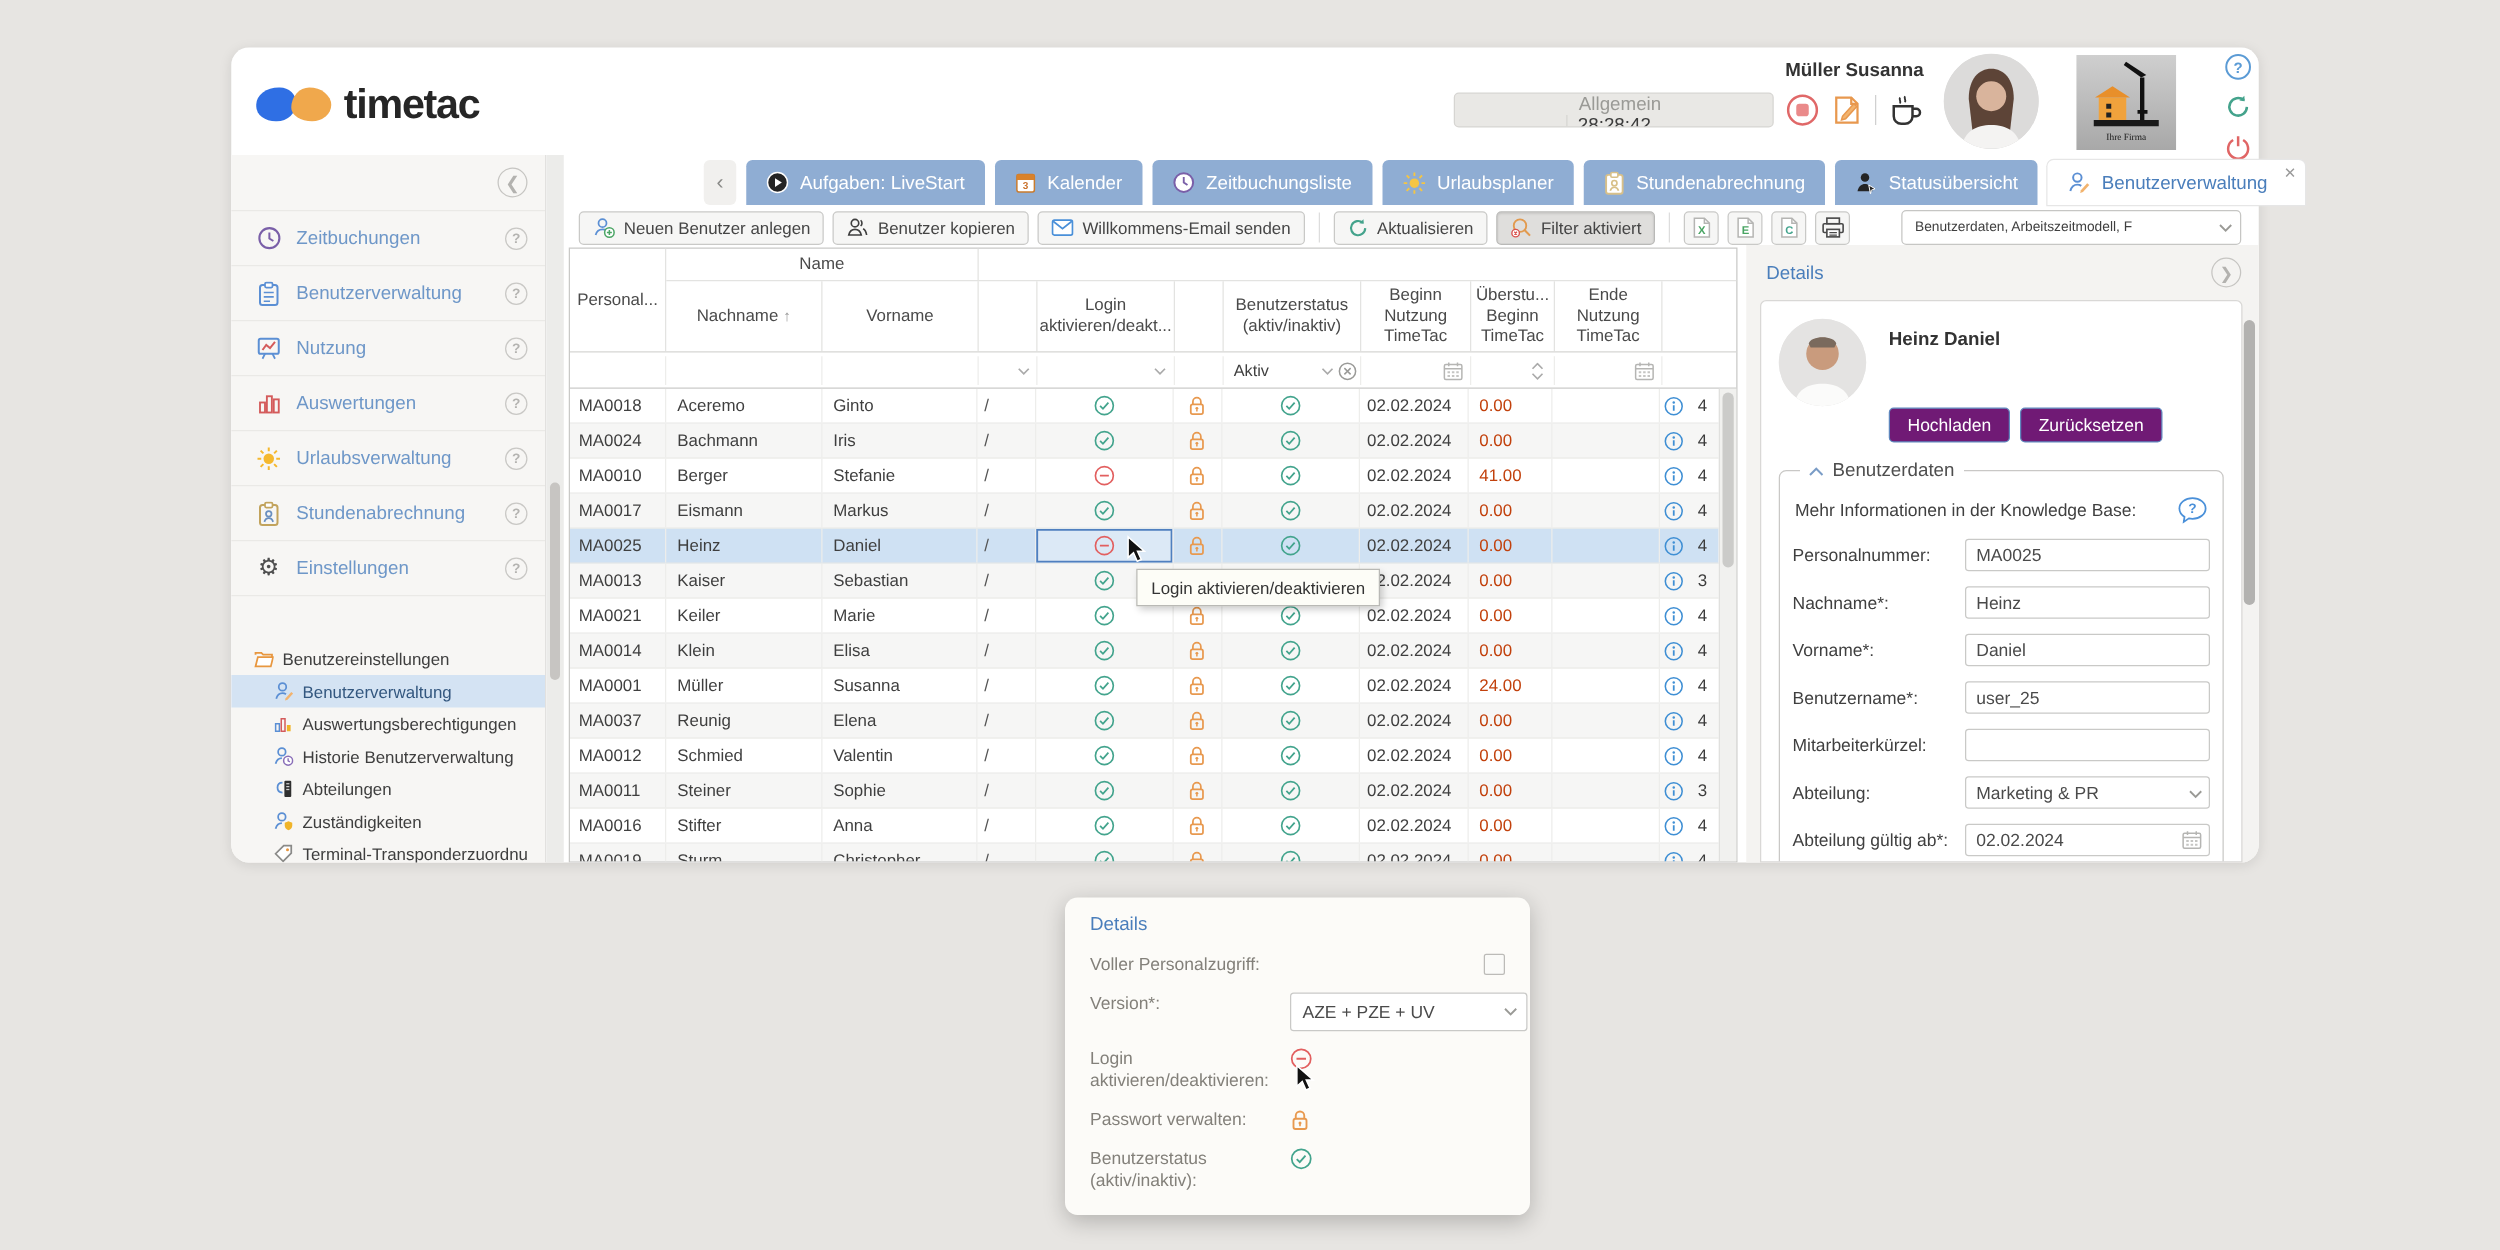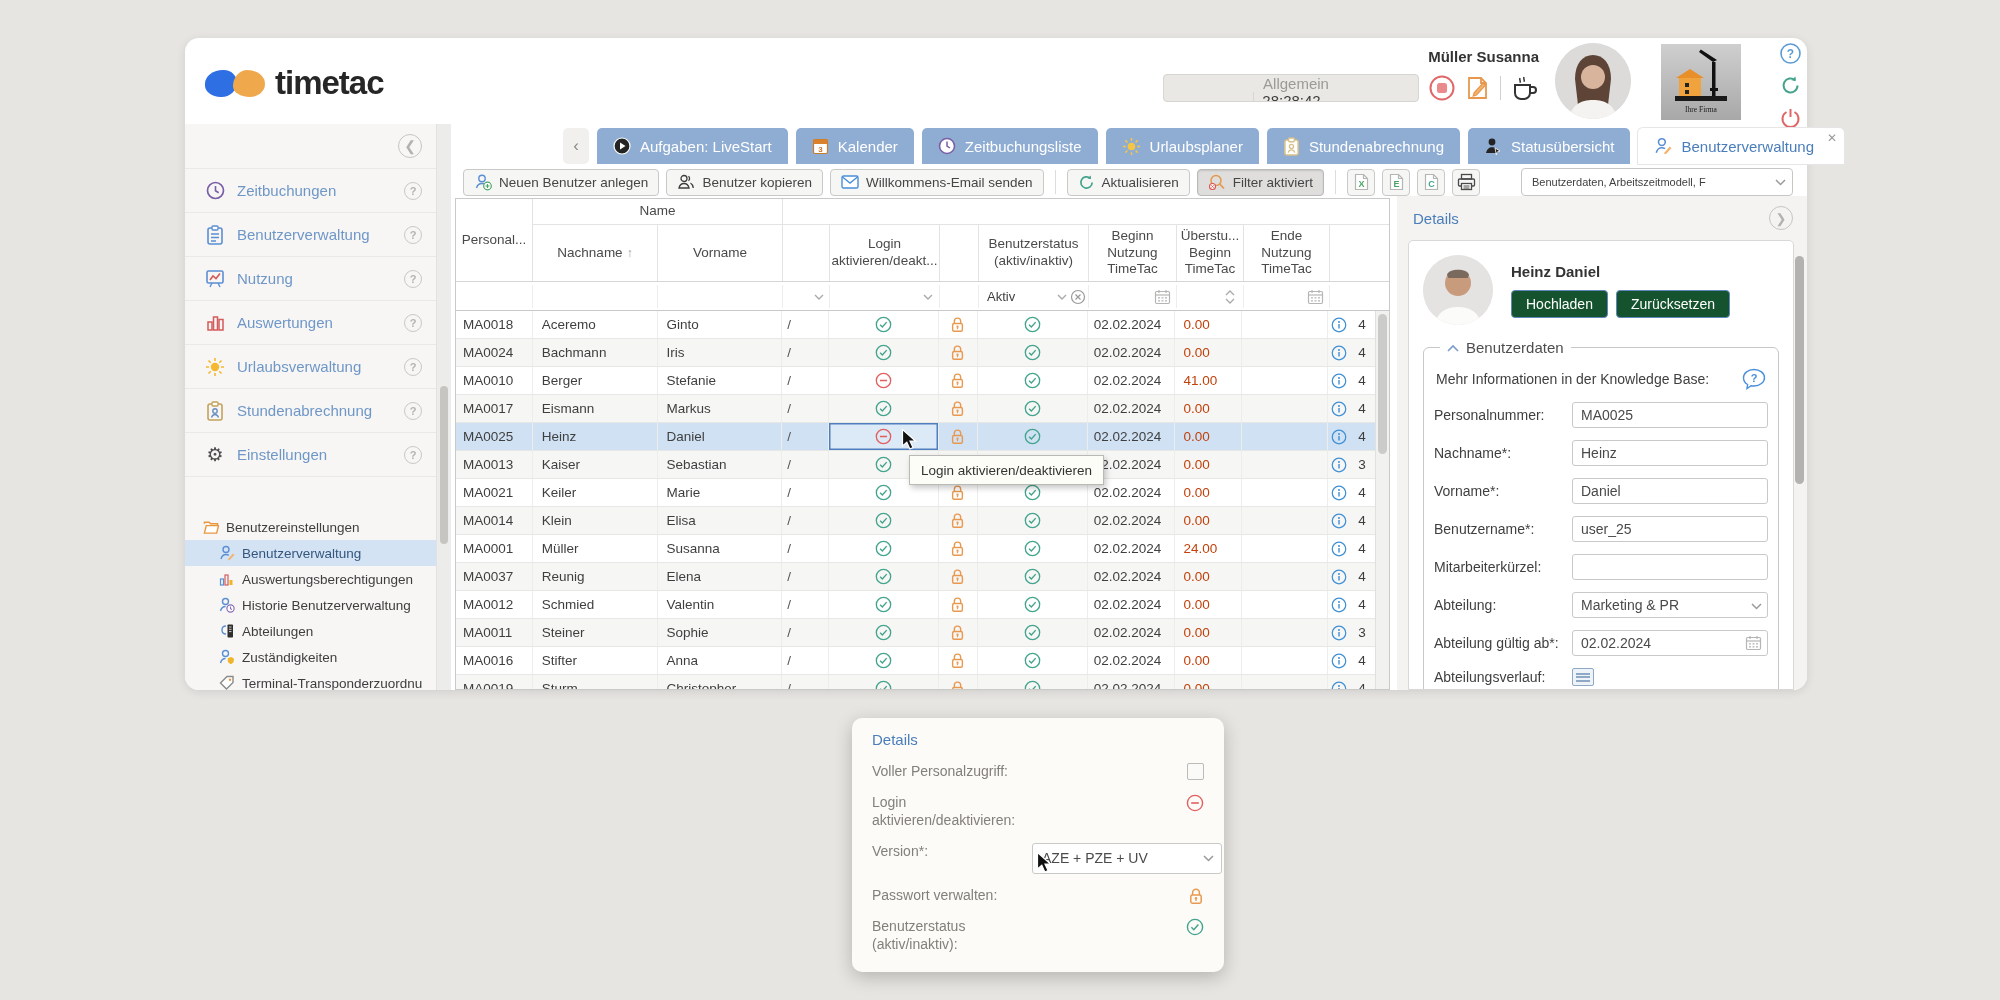--- a/index.html
+++ b/index.html
@@ -93,38 +93,38 @@
   
   .dpanel { position:absolute; left:1212px; top:158px; width:410px; height:494px; background:#f4f3f1; border-radius:0 0 14px 0; }
   .dpanel-head { position:relative; height:44px; display:flex; align-items:center; padding:0 16px; }
   .dtitle { font-size:15px; color:#4a7ebb; }
   .dcollapse { position:absolute; right:14px; top:10px; width:24px; height:24px; border:1.5px solid #c6c5c2; border-radius:50%; color:#b3b2af; display:flex; align-items:center; justify-content:center; font-size:13px; }
   .dcard { position:absolute; left:11px; right:13px; top:44px; bottom:0; background:#fff; border:1px solid #d9d8d6; border-radius:5px 5px 0 0; overflow:hidden; padding:14px 14px 0 14px; }
   .person-row { display:flex; gap:18px; }
   .pavatar { width:70px; height:70px; border-radius:50%; overflow:hidden; background:#e6e5e4; flex:none; }
   .pname { font-size:15px; font-weight:bold; color:#333; margin:8px 0 10px; }
   .pbtns { display:flex; gap:8px; }
-  .bluebtn { background:#14532d; color:#fff; border:1px solid #5f87bd; border-radius:4px; font-size:14px; padding:5px 14px; }
+  .bluebtn { background:#701a75; color:#fff; border:1px solid #5f87bd; border-radius:4px; font-size:14px; padding:5px 14px;margin-top:36px; }
   .dfieldset { margin-top:14px; border:1px solid #c9c8c6; border-radius:6px; padding:10px 10px 10px 10px; }
   .dfieldset legend { margin-left:6px; padding:0 7px; font-size:15px; color:#4e4e4e; display:flex; align-items:center; gap:7px; }
   .kbrow { display:flex; align-items:center; font-size:14px; color:#3f3f3f; padding:2px 2px 12px 2px; }
   .kbrow .sp { flex:1; }
   .frow { display:flex; align-items:center; margin-bottom:12px; }
   .frow .flbl { width:138px; font-size:14px; color:#3f3f3f; line-height:1.15; flex:none; }
   .fctrl { position:relative; width:196px; height:26px; border:1px solid #c9c9c7; border-radius:3px; background:#fff; display:flex; align-items:center; padding-left:8px; font-size:14px; color:#4a4a4a; }
   .fctrl .cicon { position:absolute; right:5px; top:4px; }
   .dpanel-sb { position:absolute; right:3px; top:54px; width:9px; height:428px; }
   .dpanel-sb .thumb { position:absolute; top:6px; left:0; width:9px; height:228px; background:#b3b2b0; border-radius:5px; }
   .histicon { width:22px; height:18px; border:1px solid #8ea8c6; border-radius:2px; background:#eef3f9; display:flex; flex-direction:column; justify-content:space-evenly; padding:2px 3px; }
   .histicon i { display:block; height:2px; background:#8ea8c6; }
 
   
   .popup { position:absolute; left:852px; top:718px; width:372px; height:254px; background:#fcfbf8; border-radius:10px; box-shadow:0 5px 18px rgba(0,0,0,.22); padding:13px 20px 0 20px; }
   .popup .ptitle { font-size:15px; color:#4a7ebb; margin-bottom:15px; }
-  .prow { display:flex; align-items:flex-start; margin-bottom:13px;justify-content:space-between; }
+  .prow { display:flex; align-items:flex-start; margin-bottom:13px; }
   .prow .plbl { width:150px; flex:none; font-size:14px; color:#83807a; line-height:1.28; }
   .prow .pctrl { margin-left:10px; display:flex; align-items:center; }
   .prow.right-ctrl .pctrl { margin-left:auto; }
   .pselect { width:190px; height:31px; background:#fff; border:1px solid #c9c9c7; border-radius:3px; display:flex; align-items:center; padding-left:9px; font-size:14px; color:#4a4a4a; }
   .pselect .sp { flex:1; }
   .pselect svg { margin-right:7px; }
   .pcheckbox { width:17px; height:17px; border:1px solid #bcbbb8; border-radius:2px; background:#fafaf8; }
 
   
   .tooltip { position:absolute; left:909px; top:455px; height:30px; background:#fdfdf7; border:1px solid #b9b9b5; box-shadow:2px 3px 6px rgba(0,0,0,.22); display:flex; align-items:center; padding:0 11px; font-size:13.5px; color:#333; white-space:nowrap; z-index:50; }
@@ -1289,38 +1289,38 @@
 
 <div class="popup">
   <div class="ptitle">Details</div>
   <div class="prow right-ctrl">
     <div class="plbl" style="width:auto;">Voller Personalzugriff:</div>
     <div class="pctrl">
           <div class="pcheckbox"></div>
         </div>
   </div>
   <div class="prow">
-    <div class="plbl">Login aktivieren/deaktivieren:</div>
-    <div class="pctrl">
-      <svg width="18" height="18" viewBox="0 0 18 18">
-            <circle cx="9" cy="9" r="7.6" fill="none" stroke="#e25f5f" stroke-width="1.4"></circle>
-            <path d="M5.2 9h7.6" fill="none" stroke="#e25f5f" stroke-width="1.6"></path>
-          </svg>
-    </div>
-  </div>
-  <div class="prow">
     <div class="plbl">Version*:</div>
     <div class="pctrl">
       <div class="pselect">
         <span>AZE + PZE + UV</span>
         <span class="sp"></span>
         <svg width="11" height="7" viewBox="0 0 11 7">
               <path d="M1 1l4.5 4.5L10 1" fill="none" stroke="#9a9a96" stroke-width="1.5"></path>
             </svg>
       </div>
+    </div>
+  </div>
+  <div class="prow">
+    <div class="plbl">Login aktivieren/deaktivieren:</div>
+    <div class="pctrl">
+      <svg width="18" height="18" viewBox="0 0 18 18">
+            <circle cx="9" cy="9" r="7.6" fill="none" stroke="#e25f5f" stroke-width="1.4"></circle>
+            <path d="M5.2 9h7.6" fill="none" stroke="#e25f5f" stroke-width="1.6"></path>
+          </svg>
     </div>
   </div>
   <div class="prow">
     <div class="plbl">Passwort verwalten:</div>
     <div class="pctrl">
       <svg width="16" height="18" viewBox="0 0 16 18">
             <path d="M4.6 8V5.6a3.4 3.4 0 0 1 6.8 0V8" fill="none" stroke="#e8994f" stroke-width="1.5"></path>
             <rect x="2.8" y="8" width="10.4" height="8.2" rx="1.6" fill="none" stroke="#e8994f" stroke-width="1.5"></rect>
             <circle cx="8" cy="11.3" r="1.2" fill="#e8994f"></circle>
             <path d="M8 12v2" stroke="#e8994f" stroke-width="1.3"></path>

